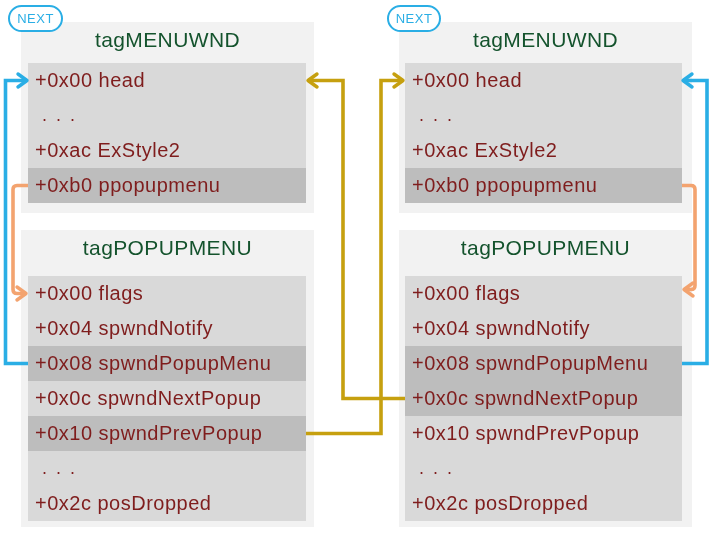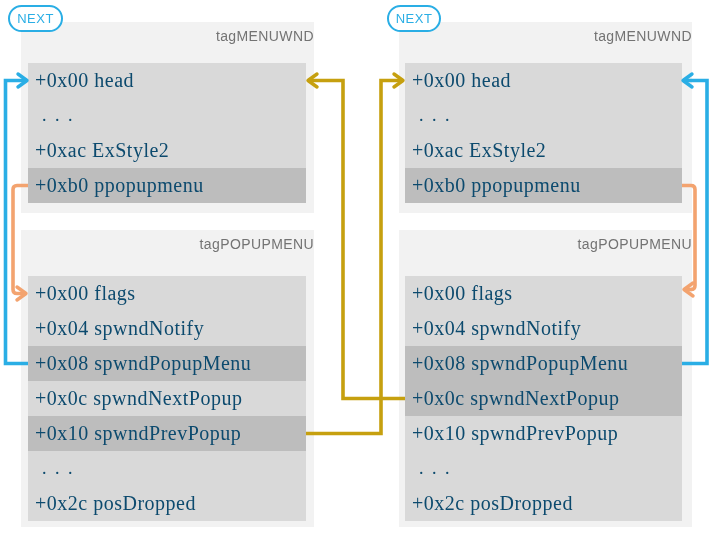--- a/index.html
+++ b/index.html
@@ -17,47 +17,46 @@
     position: absolute;
     width: 293px;
     background: #f2f2f2;
   }
   .outer.menuwnd { top: 22px; height: 191px; }
   .outer.popupmenu { top: 230px; height: 297px; }
   .outer.col-left { left: 21px; }
   .outer.col-right { left: 399px; }
 
   .box-title {
-    text-align: right;
+    text-align: center;
     padding-top: 6px;
-    font-size: 14px;
+    font-size: 21px;
     letter-spacing: 0.4px;
-    color: #737373;
+    color: #14532d;
     white-space: nowrap;
   }
 
   
   .fields { position: absolute; }
   .fields.f-menuwnd { top: 63px; }
   .fields.f-popupmenu { top: 276px; }
   .fields.fl-left { left: 28px; width: 278px; }
   .fields.fl-right { left: 405px; width: 277px; }
 
   .row {
     height: 35px;
     line-height: 35px;
     background: #d9d9d9;
-    color: #0c4a6e;
+    color: #7f1d1d;
     font-size: 20px;
     letter-spacing: 0.5px;
     padding-left: 7px;
     box-sizing: border-box;
     white-space: nowrap;
     overflow: hidden;
-    font-family: Liberation Serif, serif;
   }
   .row.hl { background: #bdbdbd; }
   .row.dots { font-size: 18px; padding-left: 14px; letter-spacing: 2px; }
 
   
   .badge {
     position: absolute;
     top: 5px;
     height: 27px;
     border: 2.5px solid #2aaee5;

